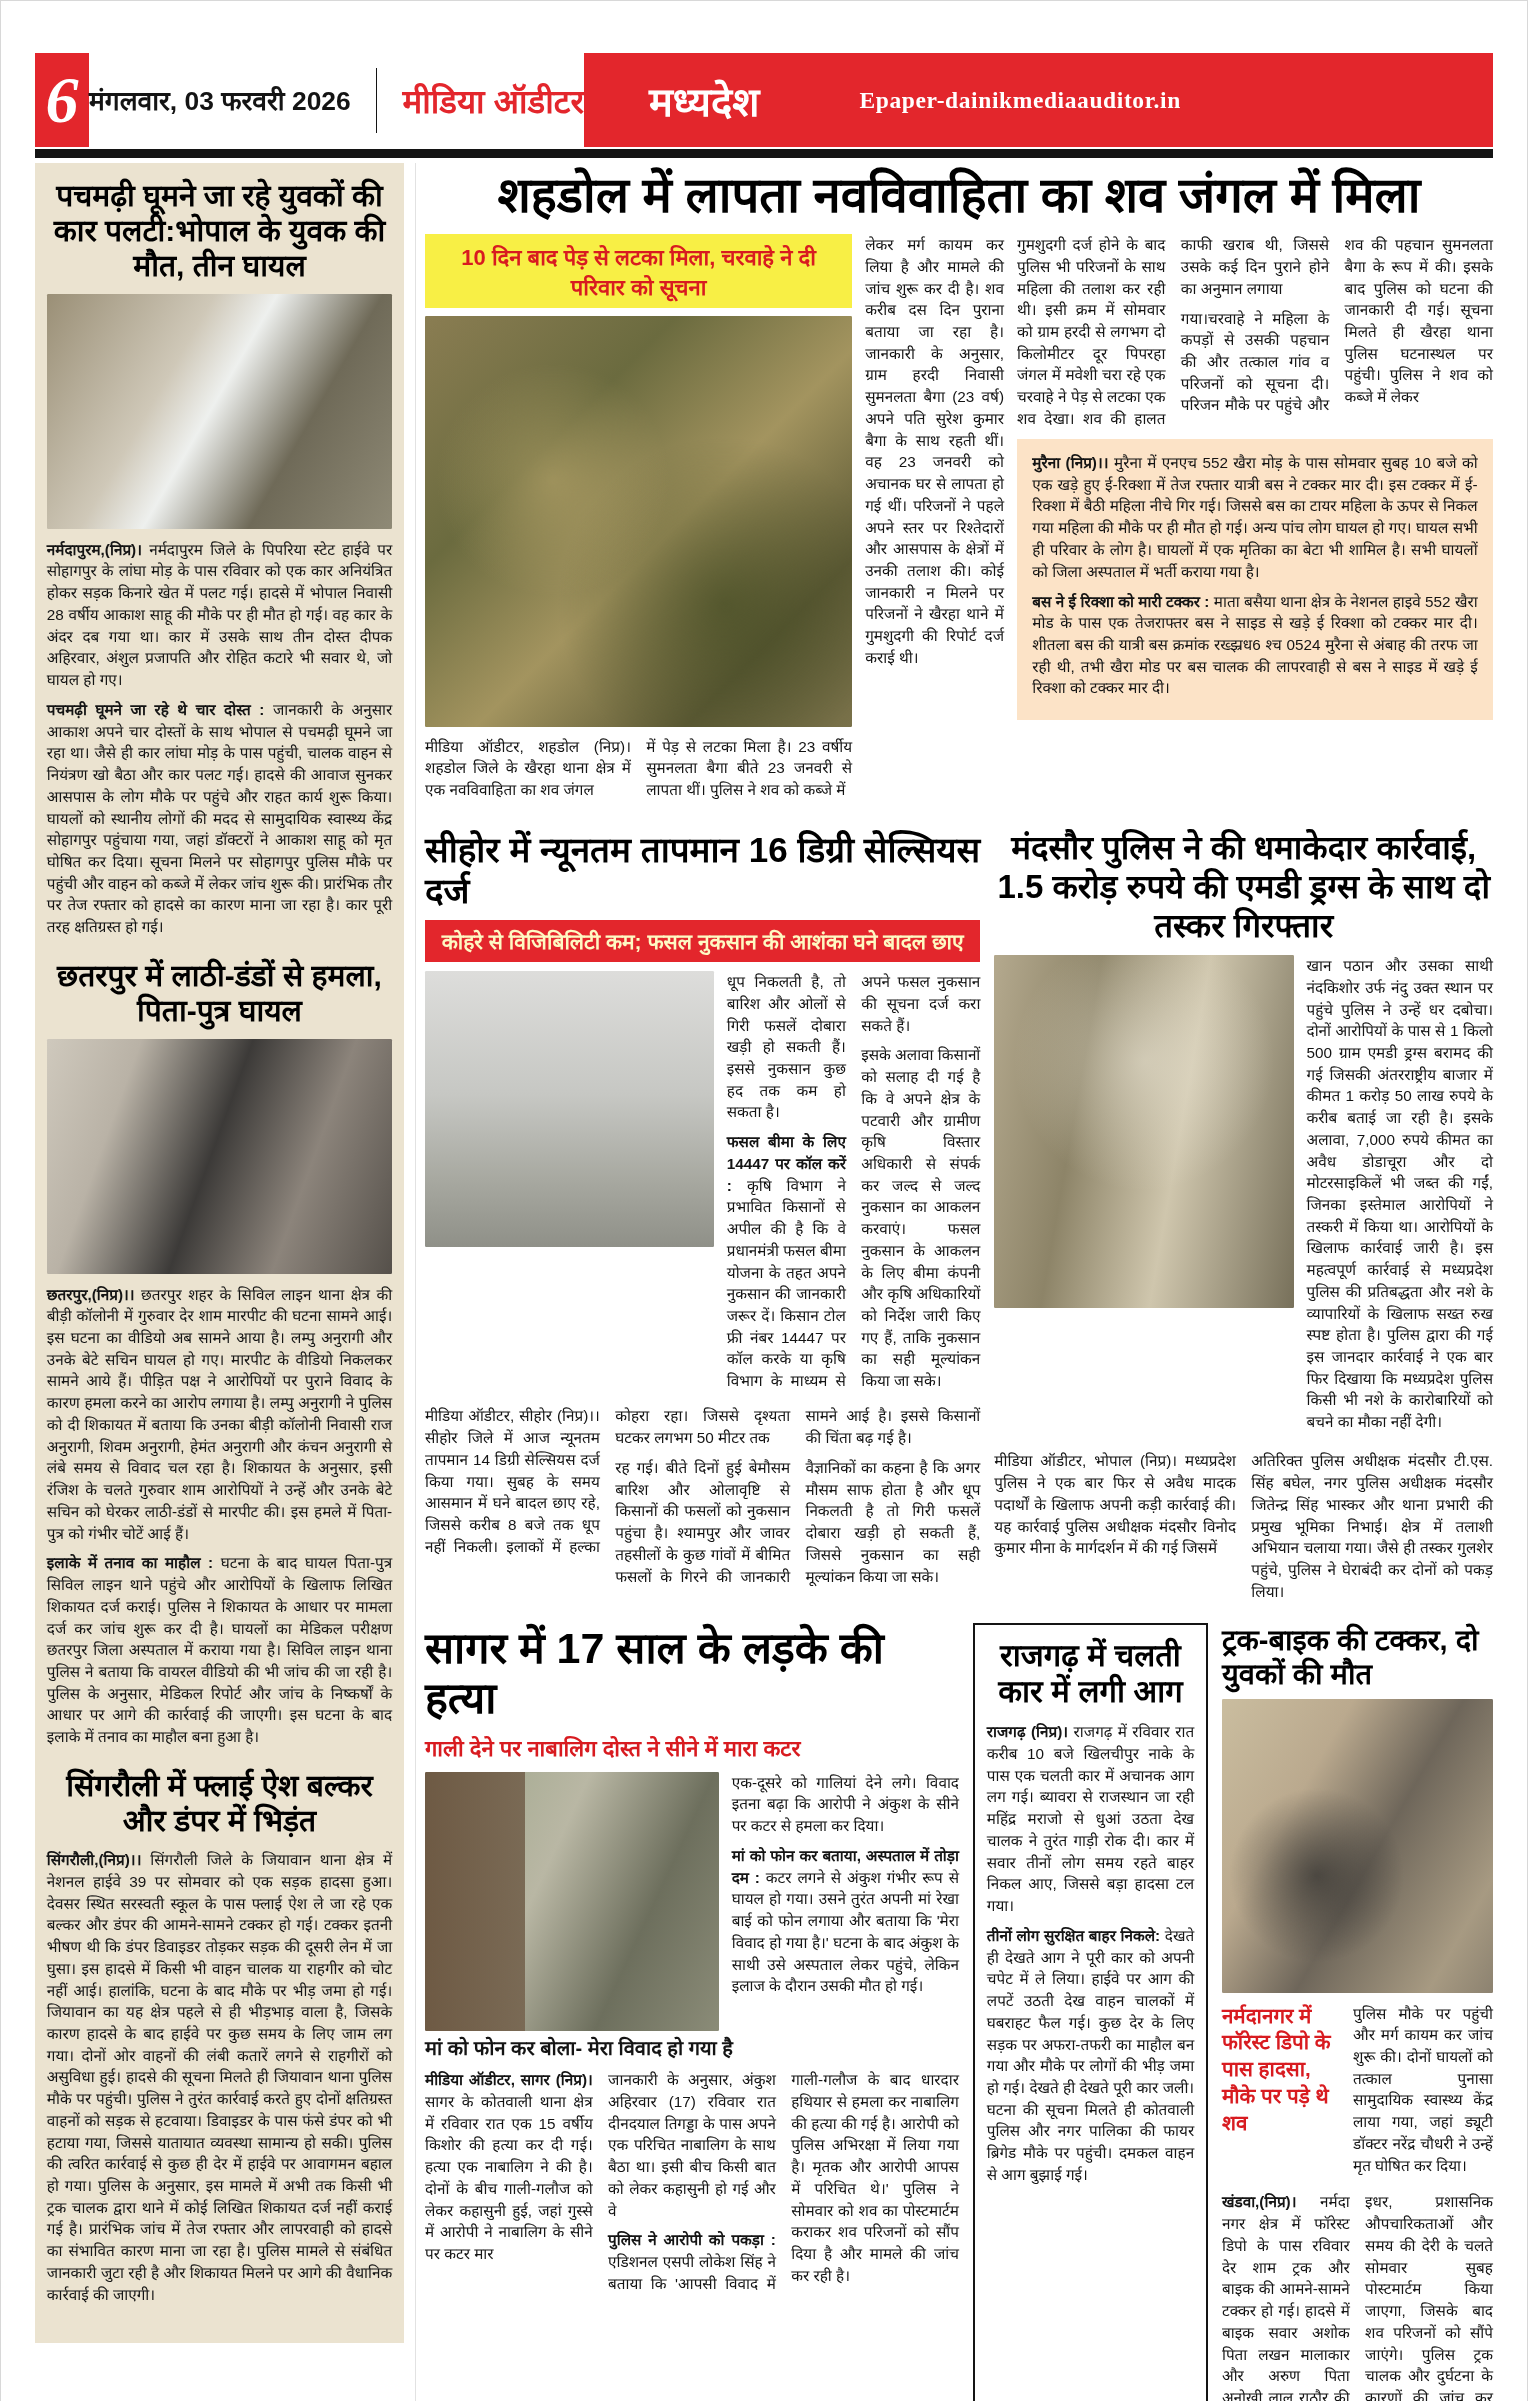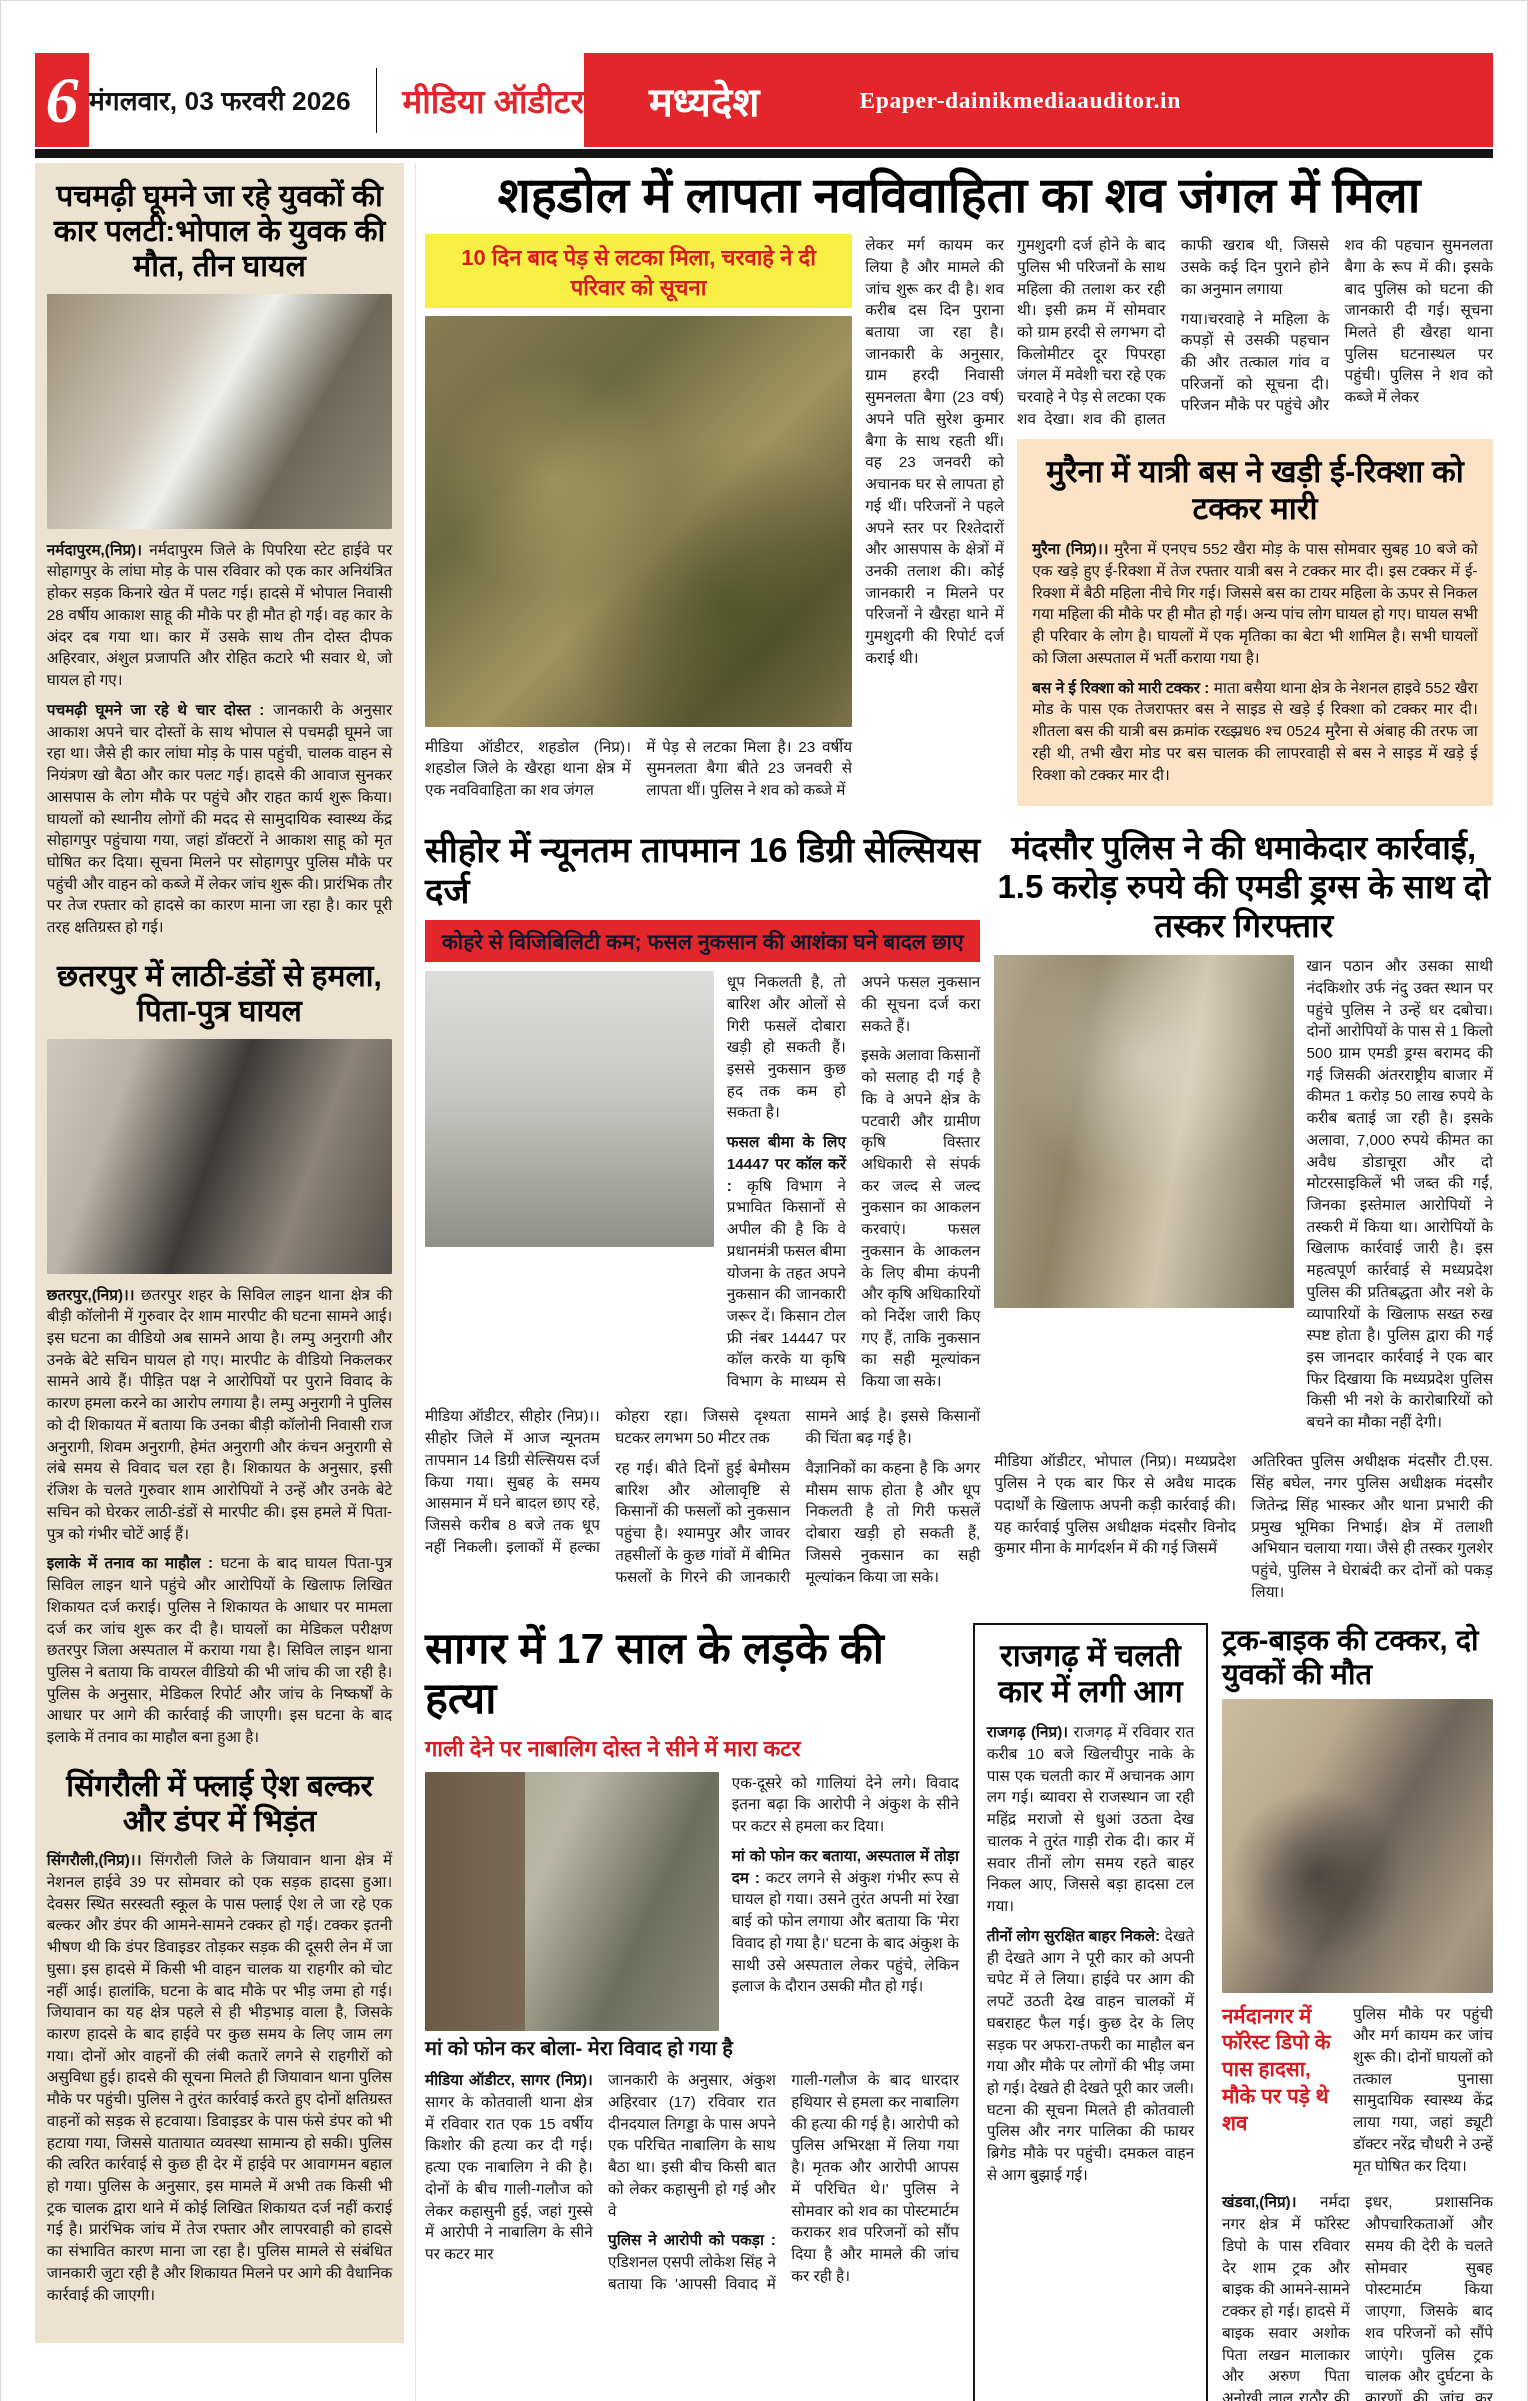--- a/index.html
+++ b/index.html
@@ -28,21 +28,21 @@
   
   p{margin:0 0 8.2px;text-align:justify;line-height:1.42;}
   .body-txt{font-size:15.3px;}
   .lead{font-weight:800;}
   .photo{width:100%;border-radius:1.2px;}
   .hl{font-weight:800;color:#000;line-height:1.18;margin:0;}
   .hl-center{text-align:center;}
   .cols2{column-count:2;column-gap:15.3px;}
   .cols3{column-count:3;column-gap:15.3px;}
   .sub-yellow{background:#f8ef45;color:#d81b20;font-weight:800;text-align:center;padding:7px 10.6px;}
-  .sub-redbar{background:#e3262c;color:#0f172a;font-weight:800;text-align:center;padding:7px 10.6px;}
+  .sub-redbar{background:#e3262c;color:#fef9c3;font-weight:800;text-align:center;padding:7px 10.6px;}
   .sub-redtxt{color:#d81b20;font-weight:800;}
   
   .rail-art{margin-bottom:20px;}
   .rail-hl{font-size:30px;text-align:center;margin:5.9px 0 10.6px;}
   .rail-photo{height:235px;margin-bottom:9.4px;}
   .ph-car{background:linear-gradient(120deg,#9a8f76 0%,#cfc8b8 35%,#eef0ee 48%,#6f6a58 70%,#8f8a76 100%);}
   .ph-fight{background:linear-gradient(110deg,#cfc9bd 0%,#b9b2a6 22%,#3c3a38 48%,#8c847b 72%,#55504a 100%);}
   
   .shahdol-hl{font-size:49px;margin:3.5px 0 9.4px;}
   .shahdol-row{display:flex;gap:13px;}
@@ -151,21 +151,20 @@
           <div class="shahdol-mid">
             <p class="body-txt">लेकर मर्ग कायम कर लिया है और मामले की जांच शुरू कर दी है। शव करीब दस दिन पुराना बताया जा रहा है। जानकारी के अनुसार, ग्राम हरदी निवासी सुमनलता बैगा (23 वर्ष) अपने पति सुरेश कुमार बैगा के साथ रहती थीं। वह 23 जनवरी को अचानक घर से लापता हो गई थीं। परिजनों ने पहले अपने स्तर पर रिश्तेदारों और आसपास के क्षेत्रों में उनकी तलाश की। कोई जानकारी न मिलने पर परिजनों ने खैरहा थाने में गुमशुदगी की रिपोर्ट दर्ज कराई थी।</p>
           </div>
           <div class="shahdol-right">
             <div class="cols3">
               <p class="body-txt">गुमशुदगी दर्ज होने के बाद पुलिस भी परिजनों के साथ महिला की तलाश कर रही थी। इसी क्रम में सोमवार को ग्राम हरदी से लगभग दो किलोमीटर दूर पिपरहा जंगल में मवेशी चरा रहे एक चरवाहे ने पेड़ से लटका एक शव देखा। शव की हालत काफी खराब थी, जिससे उसके कई दिन पुराने होने का अनुमान लगाया</p>
               <p class="body-txt">गया।चरवाहे ने महिला के कपड़ों से उसकी पहचान की और तत्काल गांव व परिजनों को सूचना दी। परिजन मौके पर पहुंचे और शव की पहचान सुमनलता बैगा के रूप में की। इसके बाद पुलिस को घटना की जानकारी दी गई। सूचना मिलते ही खैरहा थाना पुलिस घटनास्थल पर पहुंची। पुलिस ने शव को कब्जे में लेकर</p>
             </div>
 
             <section class="morena-box">
-              <h2 class="hl morena-hl">मुरैना में यात्री बस ने खड़ी ई-रिक्शा को टक्कर मारी</h2>
               <p class="body-txt"><b class="lead">मुरैना (निप्र)।।</b> <span>मुरैना में एनएच 552 खैरा मोड़ के पास सोमवार सुबह 10 बजे को एक खड़े हुए ई-रिक्शा में तेज रफ्तार यात्री बस ने टक्कर मार दी। इस टक्कर में ई-रिक्शा में बैठी महिला नीचे गिर गई। जिससे बस का टायर महिला के ऊपर से निकल गया महिला की मौके पर ही मौत हो गई। अन्य पांच लोग घायल हो गए। घायल सभी ही परिवार के लोग है। घायलों में एक मृतिका का बेटा भी शामिल है। सभी घायलों को जिला अस्पताल में भर्ती कराया गया है।</span></p>
               <p class="body-txt"><b class="lead">बस ने ई रिक्शा को मारी टक्कर :</b> <span>माता बसैया थाना क्षेत्र के नेशनल हाइवे 552 खैरा मोड के पास एक तेजराफ्तर बस ने साइड से खड़े ई रिक्शा को टक्कर मार दी। शीतला बस की यात्री बस क्रमांक रख्झ्रध6 श्च 0524 मुरैना से अंबाह की तरफ जा रही थी, तभी खैरा मोड पर बस चालक की लापरवाही से बस ने साइड में खड़े ई रिक्शा को टक्कर मार दी।</span></p>
             </section>
           </div>
         </div>
       </section>
 
       <div class="row">
         <section class="sehore-blk">
           <h2 class="hl sehore-hl">सीहोर में न्यूनतम तापमान 16 डिग्री सेल्सियस दर्ज</h2>

